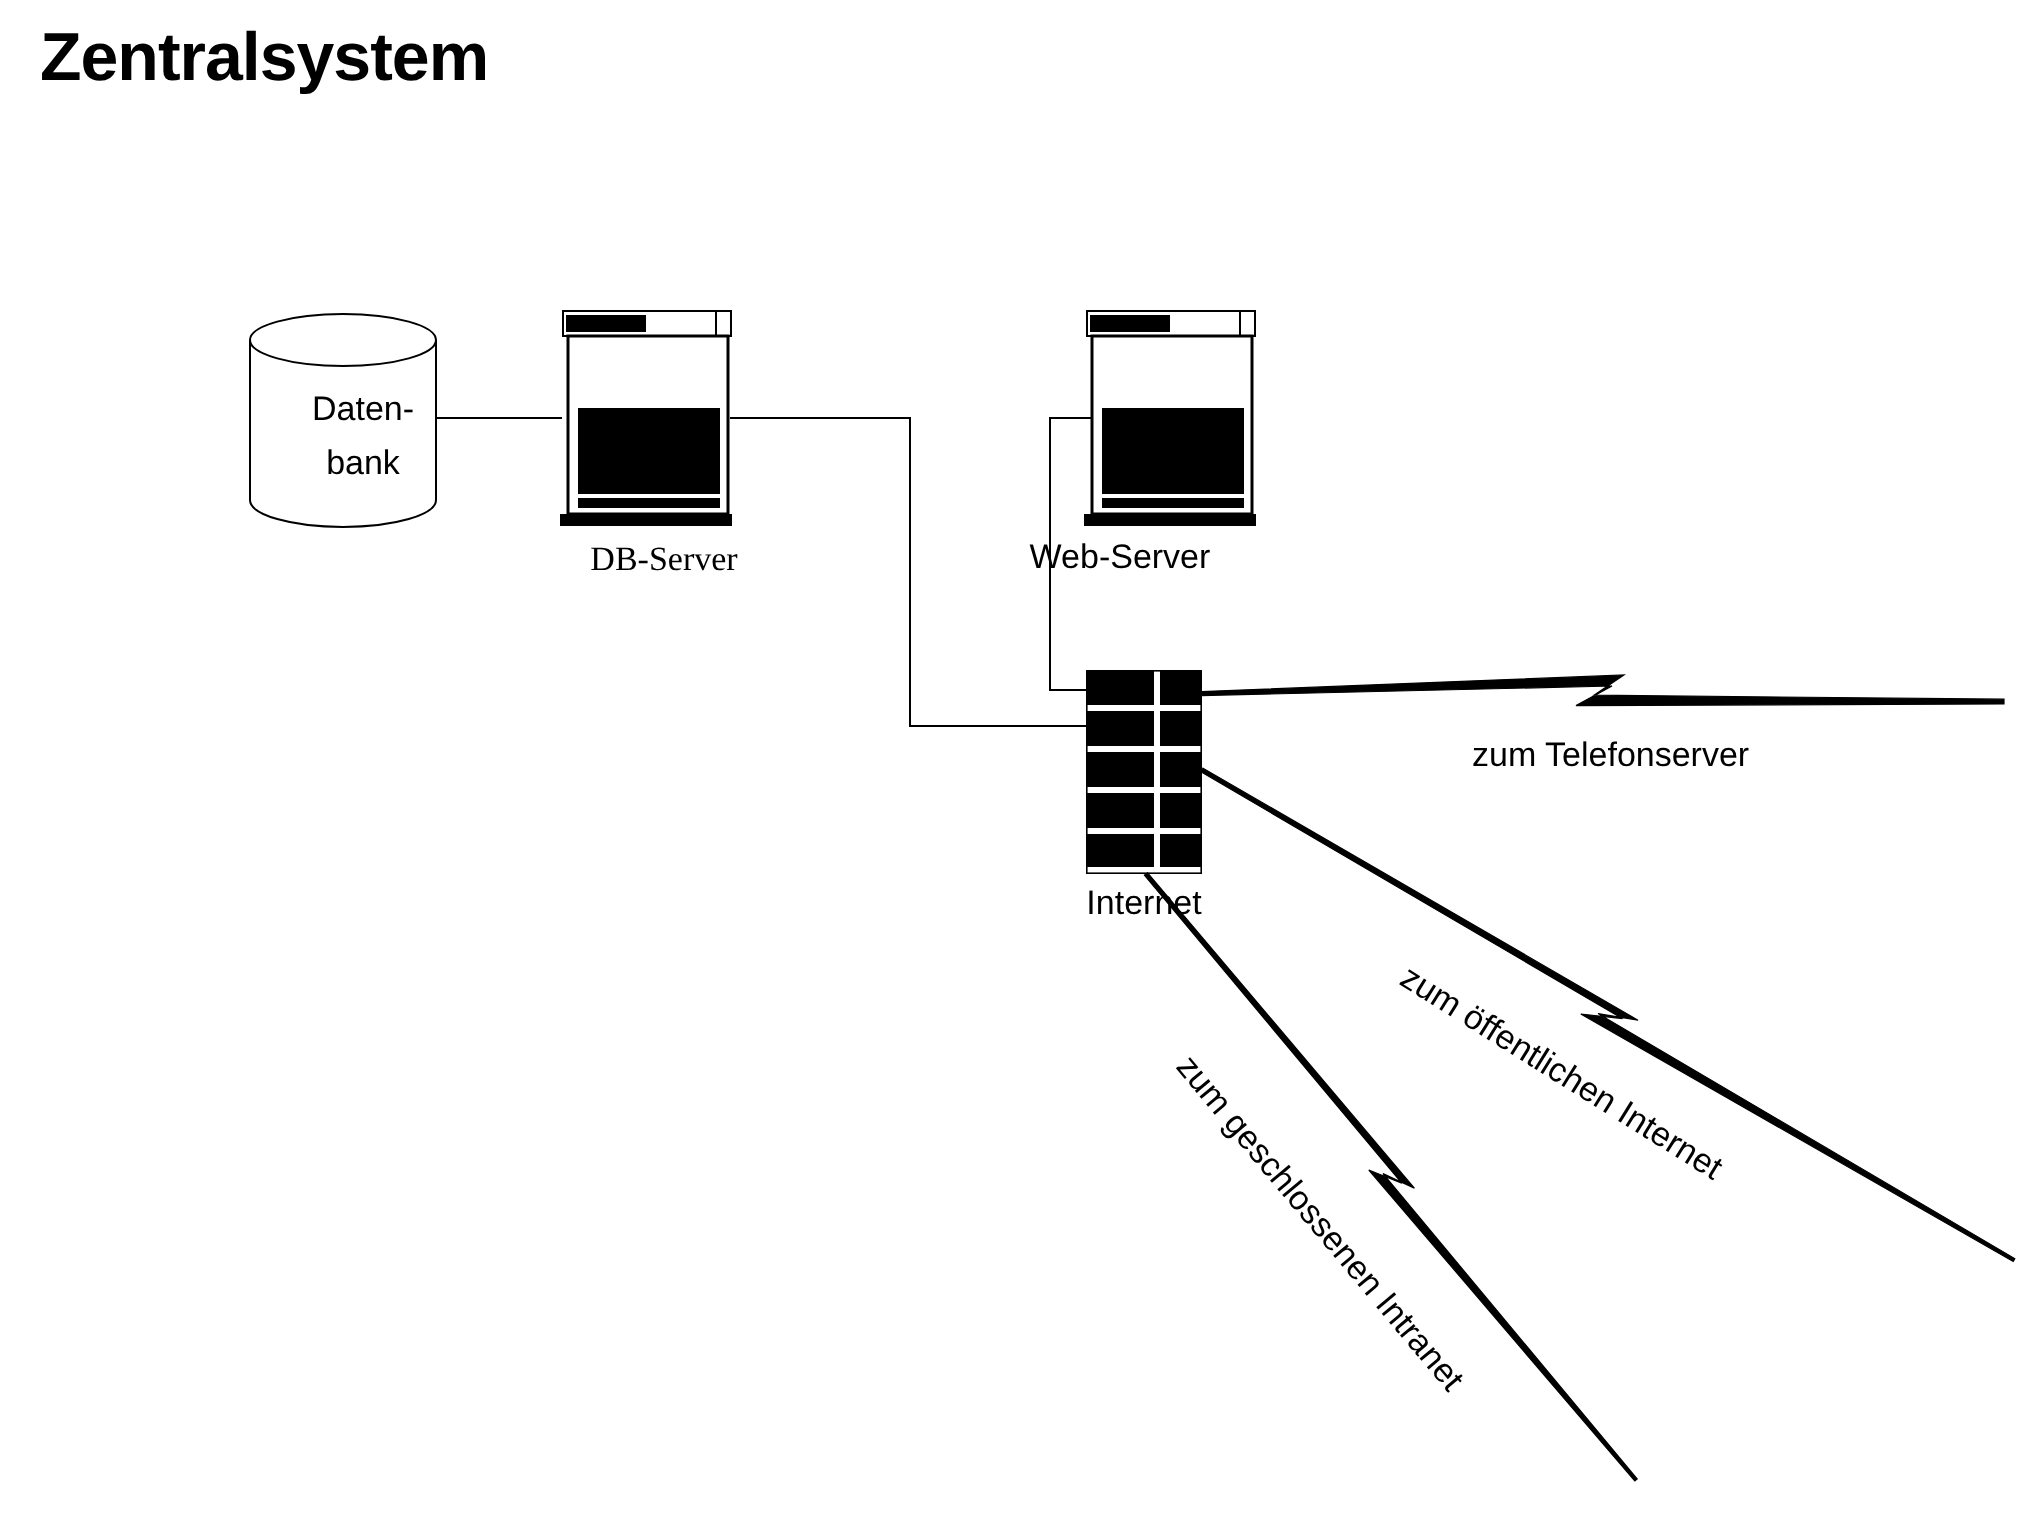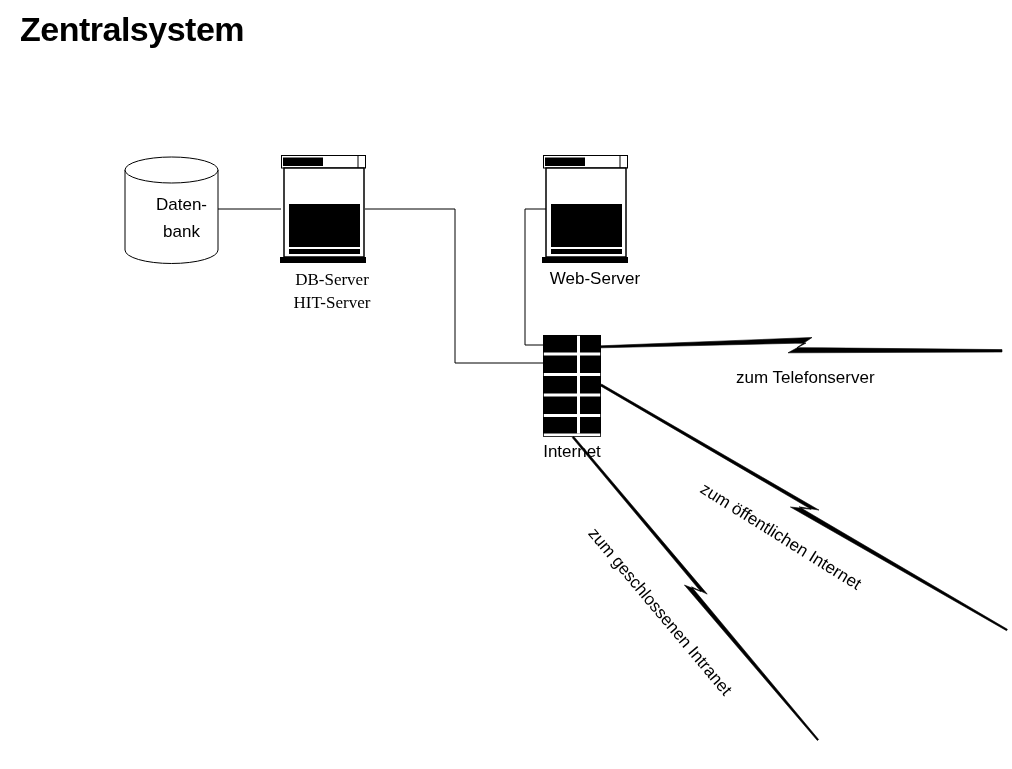--- a/index.html
+++ b/index.html
@@ -26,21 +26,21 @@
   .lbl {
     position: absolute;
     font-size: 17px;
     line-height: 20px;
     white-space: nowrap;
   }
   .lbl.center { text-align: center; }
   .lbl .line { display: block; padding-left: 20px; }
   #label-datenbank   { left: 125px; top: 191px; width: 93px;  line-height: 27px; }
   #label-dbserver    { left: 252px; top: 268px; width: 140px; line-height: 23px; font-family: Liberation Serif, serif; }
-  #label-webserver   { left: 525px; top: 269px; width: 140px; }
+  #label-webserver   { left: 490px; top: 269px; width: 140px; }
   #label-firewall    { left: 502px; top: 442px; width: 140px; }
   #label-telefon     { left: 736px; top: 368px; }
   #label-internet    { left: 707px; top: 479px; transform: rotate(32deg); transform-origin: left top; }
   #label-intranet    { left: 599px; top: 524px; transform: rotate(50deg); transform-origin: left top; }
 </style>
 </head>
 <body>
 
 <div class="stage">
 
@@ -86,21 +86,20 @@
     </g>
   </svg>
 
   <div class="lbl center" id="label-datenbank">
     <span class="line">Daten-</span>
     <span class="line">bank</span>
   </div>
 
   <div class="lbl center" id="label-dbserver">
     <span class="line">DB-Server</span>
-    <span class="line">HIT-Server</span>
   </div>
 
   <div class="lbl center" id="label-webserver">Web-Server</div>
 
   <div class="lbl center" id="label-firewall">Internet</div>
 
   <div class="lbl" id="label-telefon">zum Telefonserver</div>
 
   <div class="lbl" id="label-internet">zum öffentlichen Internet</div>
 

